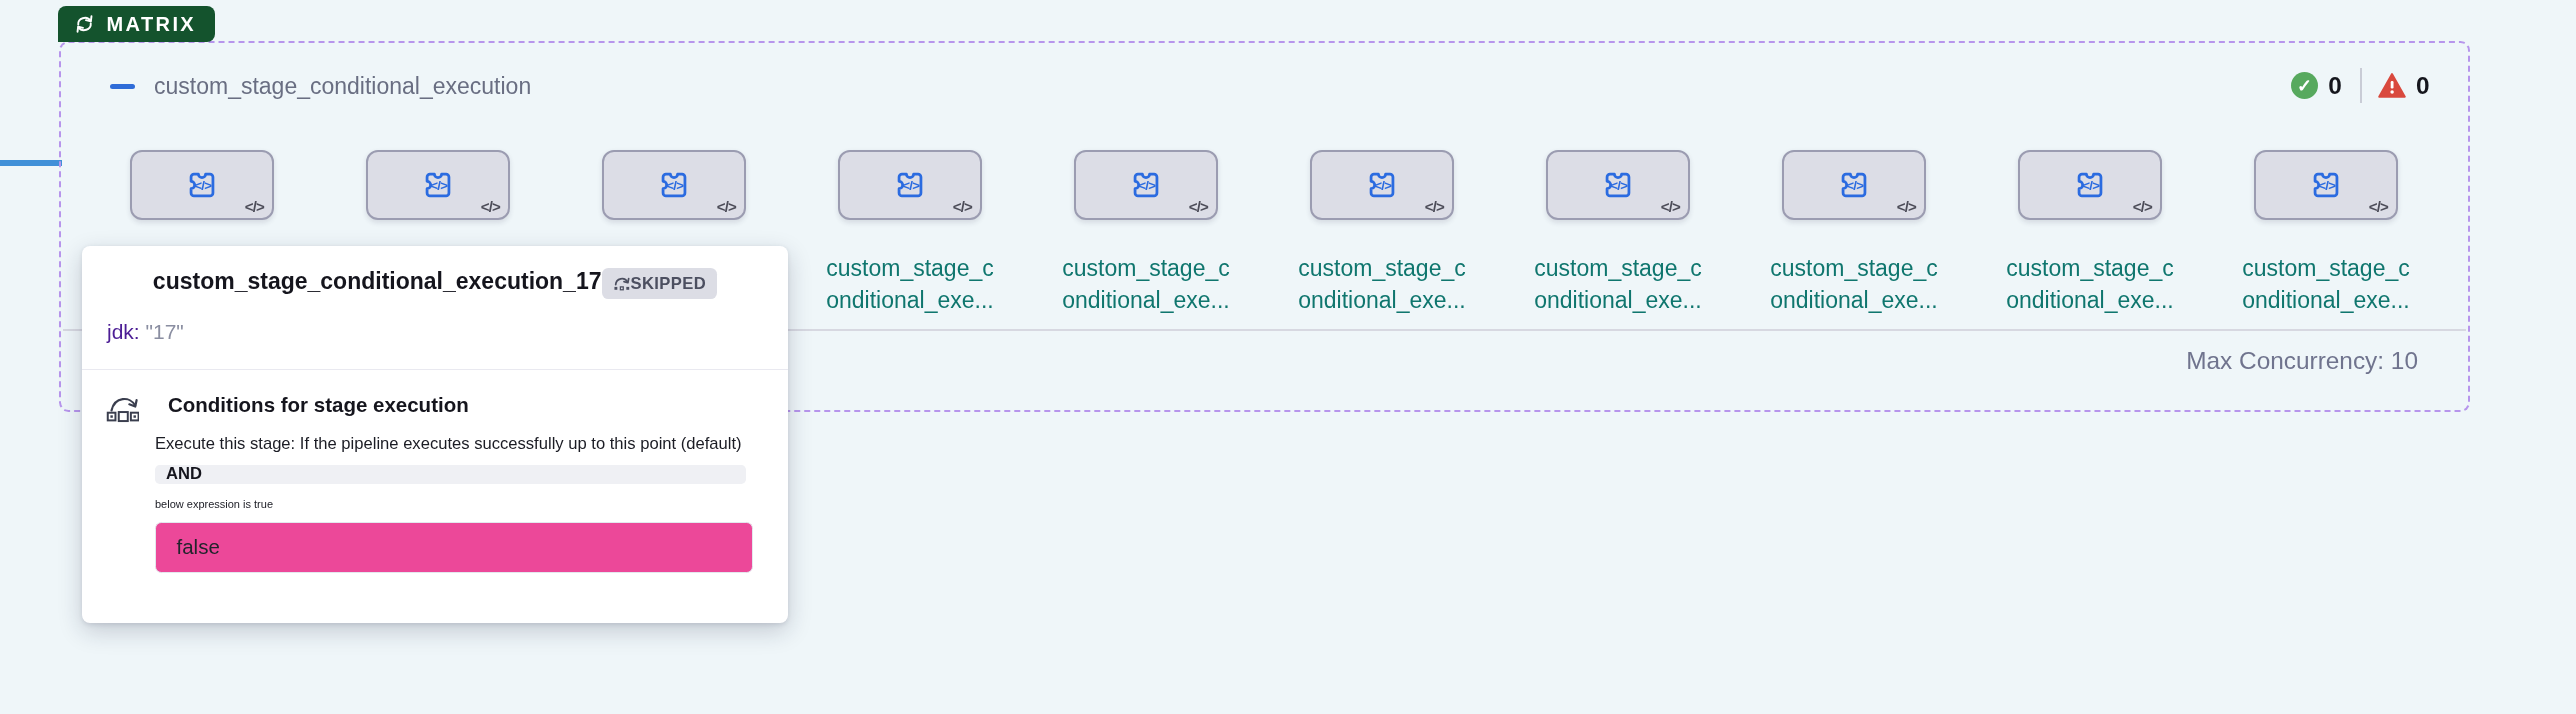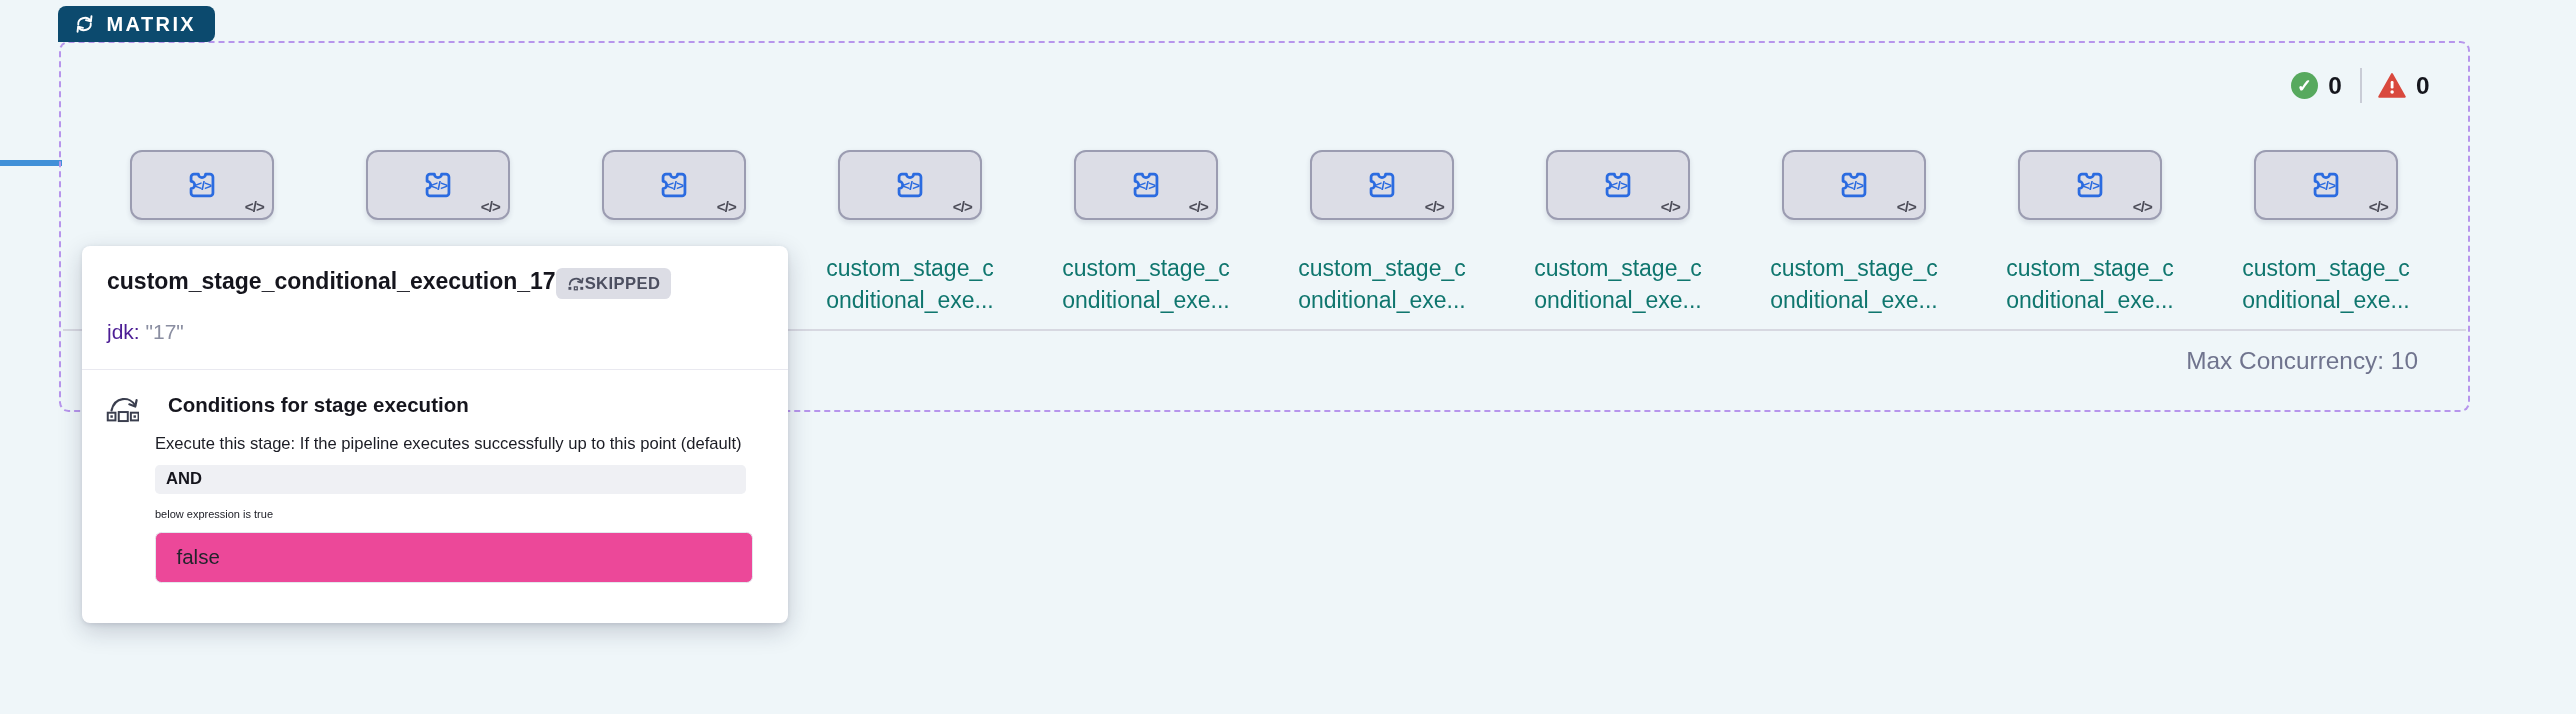--- a/index.html
+++ b/index.html
@@ -11,21 +11,21 @@
     overflow:hidden;
   }
   .canvas{position:absolute;inset:0;}
 
   
   .connector{position:absolute;left:0;top:160px;width:62px;height:6.3px;background:#4190d8;}
 
   
   .matrix-badge{
     position:absolute;left:58px;top:6.3px;height:36px;
-    background:#0c4a6e;border-radius:8px 8px 8px 0;
+    background:#14532d;border-radius:8px 8px 8px 0;
     display:flex;align-items:center;gap:9.5px;padding:0 19px 0 14px;
     z-index:3;
   }
   .matrix-badge .label{color:#ffffff;font-size:20px;font-weight:700;letter-spacing:2.4px;}
 
   
   .matrix-container{
     position:absolute;left:59px;top:41px;width:2407px;height:367px;
     border:2.4px dashed #b795ec;border-radius:9.5px;
     z-index:1;
@@ -62,36 +62,36 @@
   .inner-divider{position:absolute;left:1.6px;right:1.6px;top:286px;border-top:2.4px solid #d7d8e1;z-index:1;}
   .max-concurrency{position:absolute;right:50px;top:304px;font-size:24.4px;font-weight:400;color:#70748e;z-index:2;}
 
   
   .popover{
     position:absolute;left:82px;top:246px;width:706px;height:377px;
     background:#ffffff;border-radius:8px;
     box-shadow:0 8px 24px rgba(25,30,60,.20), 0 1.6px 4.7px rgba(25,30,60,.10);
     z-index:10;
   }
-  .pop-head{padding:22px 25px 0 25px;display:flex;justify-content:flex-start;align-items:flex-start;}
+  .pop-head{padding:22px 25px 0 25px;display:flex;justify-content:center;align-items:flex-start;}
   .pop-title{font-size:23px;font-weight:700;color:#15151d;}
   .status-badge{
     display:inline-flex;align-items:center;background:#dcdde5;border-radius:6.3px;
     padding:5.5px 11px;font-size:16.6px;font-weight:700;color:#4c4f60;letter-spacing:0.4px;white-space:nowrap;
   }
   .jdk-line{padding:20.5px 25px 0 25px;font-size:21px;}
   .jdk-key{font-weight:400;color:#4c1d95;}
   .jdk-val{color:#8a8ea1;}
   .pop-divider{margin-top:25px;border-top:1.6px solid #e9e9f0;}
   .cond-head{display:flex;align-items:center;gap:29px;padding:17.3px 25px 0 24px;text-align:center;}
   .cond-heading{font-size:20.5px;font-weight:700;color:#15151d;}
   .cond-body{padding:0 32px 0 73px;}
   .cond-desc{margin-top:11px;font-size:16.6px;color:#1b1c24;}
   .and-bar{
-    margin-top:11px;width:580px;height:29px;background:#eff0f4;border-radius:4.7px;
+    margin-top:11px;width:580px;height:19px;background:#eff0f4;border-radius:4.7px;
     display:flex;align-items:center;padding-left:11px;font-size:16.6px;font-weight:700;color:#15151d;
   }
   .expr-caption{margin-top:14px;font-size:11px;color:#1b1c24;}
   .expr-input{
     margin-top:12px;width:575px;height:49px;background:#ec4899;border:1.6px solid #e3e8ee;border-radius:6.3px;
     display:flex;align-items:center;padding-left:20.5px;font-size:20.5px;color:#22242c;
   }
 </style>
 </head>
 <body>
@@ -107,20 +107,24 @@
         <path d="M20.6 3.6 L19.9 9.2 L14.6 7.8" stroke="#ffffff" stroke-width="2.1" stroke-linecap="round" stroke-linejoin="round" fill="none"></path>
         <path d="M19.8 11.4 A 7.2 6.4 0 0 1 6.4 15.4" stroke="#ffffff" stroke-width="2.1" stroke-linecap="round"></path>
         <path d="M5.4 20.4 L6.1 14.8 L11.4 16.2" stroke="#ffffff" stroke-width="2.1" stroke-linecap="round" stroke-linejoin="round" fill="none"></path>
       </svg>
     </span>
     <span class="label">MATRIX</span>
   </div>
 
   <div class="matrix-container">
 
+    <div class="mx-header">
+      <div class="collapse-btn"></div>
+      <div class="mx-title">custom_stage_conditional_execution</div>
+    </div>
 
     <div class="counters">
       <div class="check-circle">
           <span>✓</span>
         </div>
       <div class="count">0</div>
       <div class="v-divider"></div>
       <div class="warn-icon">
         <svg width="28" height="27" viewBox="0 0 24 22">
           <path d="M12 1.2 L23 20.6 H1 Z" fill="#d9493e" stroke="#d9493e" stroke-width="1.6" stroke-linejoin="round"></path>

